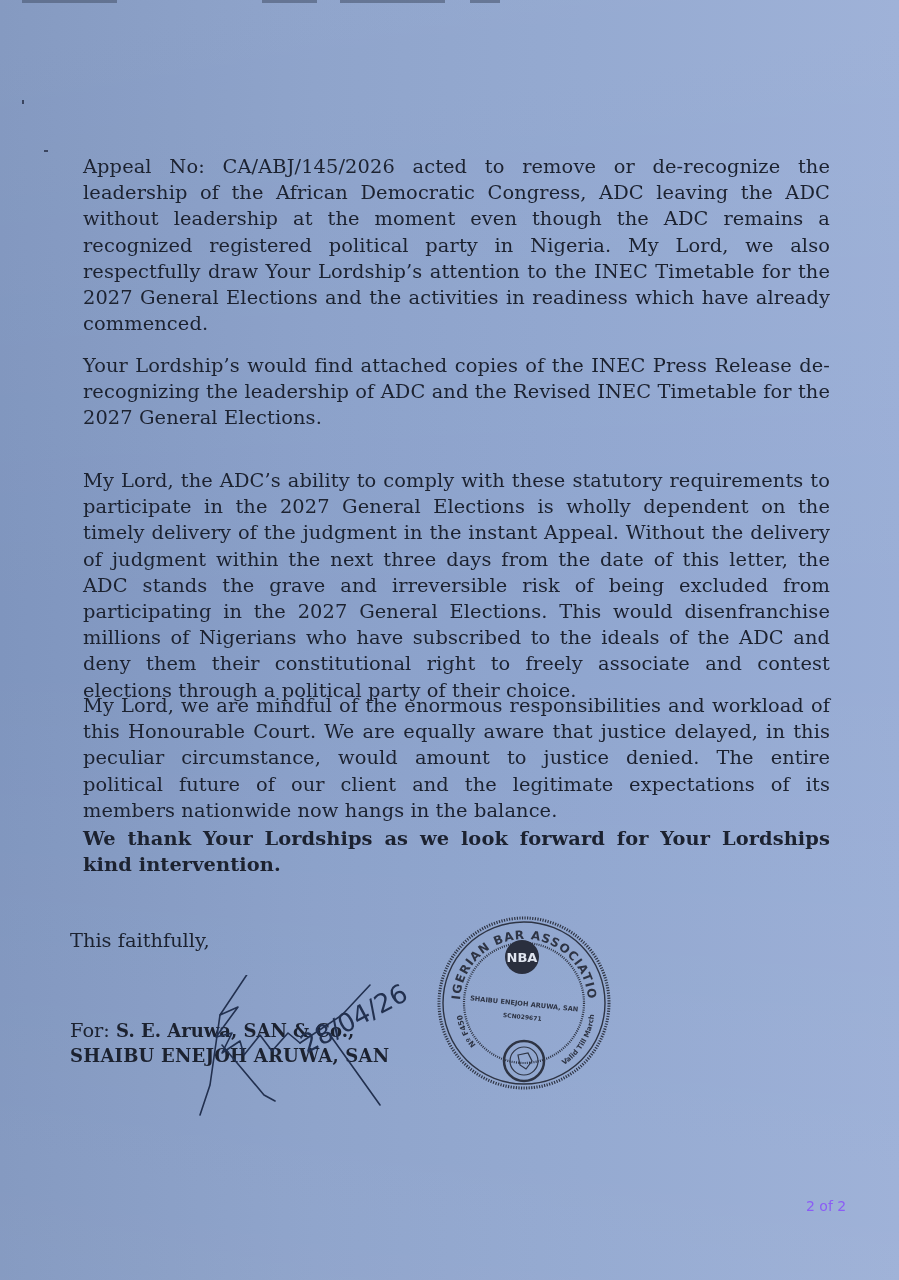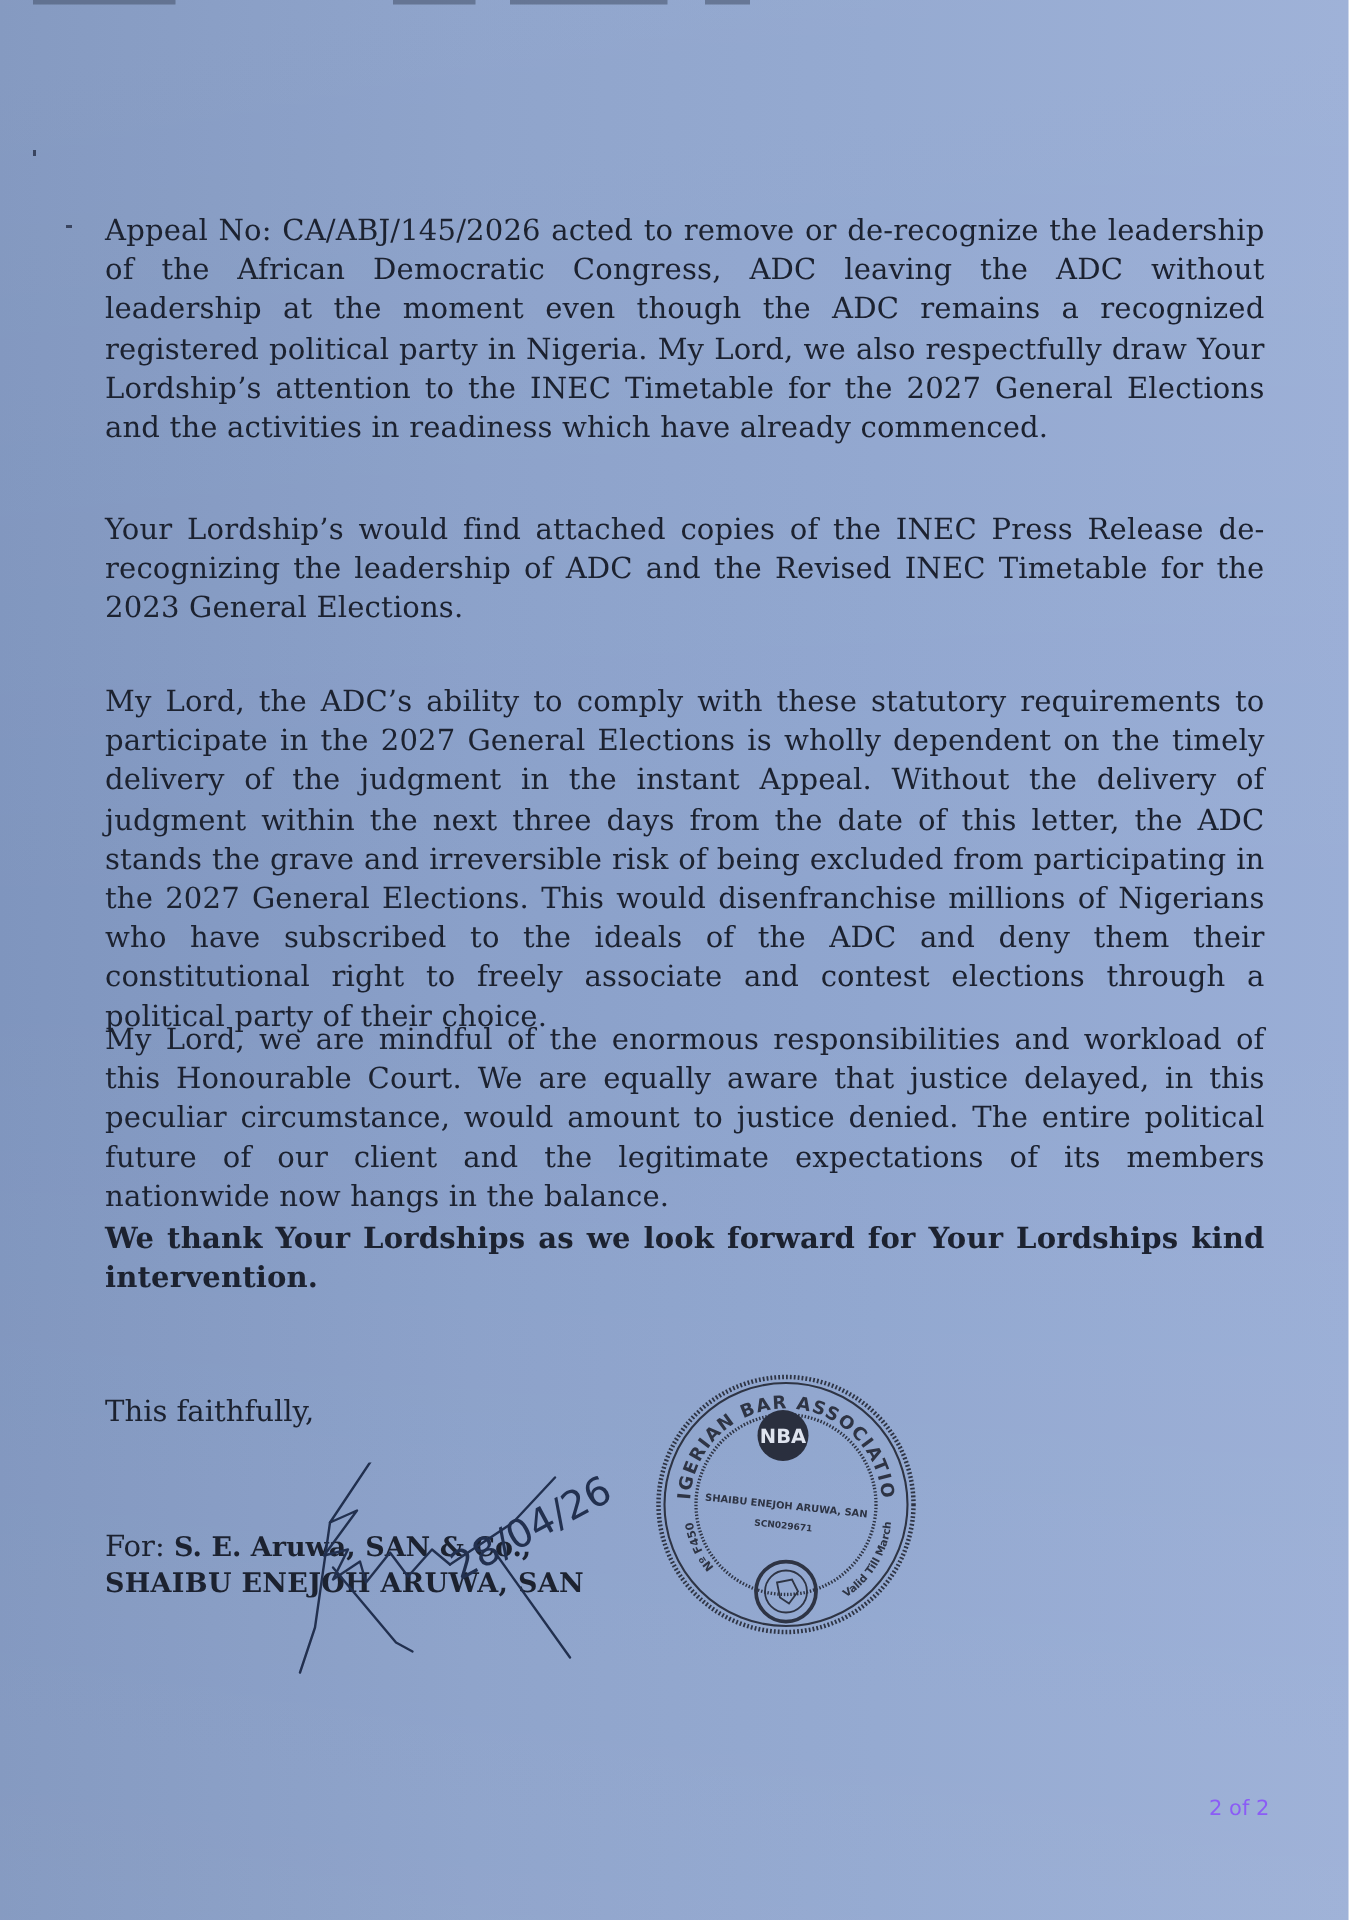--- a/index.html
+++ b/index.html
@@ -41,21 +41,21 @@
     .body-text {
       position: absolute;
       left: 70px;
       width: 773px;
       font-size: 19.4px;
       line-height: 26.2px;
       text-align: justify;
       letter-spacing: 0.1px;
     }
     .body-text p {
-      margin: 0;
+      margin: 13px;
     }
     #para1 { top: 141px; }
     #para2 { top: 340px; }
     #para3 { top: 455px; }
     #para4 { top: 680px; }
     #para5 { top: 813px; font-weight: bold; }
     .closing {
       position: absolute;
       left: 70px;
       font-size: 19.4px;
@@ -105,21 +105,21 @@
 <div class="show-through st2"></div>
 <div class="show-through st3"></div>
 <div class="show-through st4"></div>
 <div class="margin-mark" style="left:22px;top:100px;"></div>
 <div class="margin-mark" style="left:44px;top:150px;width:4px;height:2px;"></div>
 
 <div class="body-text" id="para1">
   <p>Appeal No: CA/ABJ/145/2026 acted to remove or de-recognize the leadership of  the African Democratic Congress, ADC leaving the ADC without leadership at the moment even though the ADC remains a recognized registered political party in Nigeria. My Lord, we also respectfully draw Your Lordship’s attention to the INEC Timetable for the 2027 General Elections and the activities in readiness which have already commenced.</p>
 </div>
 <div class="body-text" id="para2">
-  <p>Your Lordship’s would find attached copies of the INEC Press Release de-recognizing the leadership of ADC and the Revised INEC Timetable for the 2023 General Elections.</p>
+  <p>Your Lordship’s would find attached copies of the INEC Press Release de-recognizing the leadership of ADC and the Revised INEC Timetable for the 2027 General Elections.</p>
 </div>
 <div class="body-text" id="para3">
   <p>My Lord, the ADC’s ability to comply with these statutory requirements to participate in the 2027 General Elections is wholly dependent on the timely delivery of the judgment in the instant Appeal. Without the delivery of judgment within the next three days from the date of this letter, the ADC stands the grave and irreversible risk of being excluded from participating in the 2027 General Elections. This would disenfranchise millions of Nigerians who have subscribed to the ideals of the ADC and deny them their constitutional right to freely associate and contest elections through a political party of their choice.</p>
 </div>
 <div class="body-text" id="para4">
   <p>My Lord, we are mindful of the enormous responsibilities and workload of this Honourable Court. We are equally aware that justice delayed, in this peculiar circumstance, would amount to justice denied. The entire political future of our client and the legitimate expectations of its members nationwide now hangs in the balance.</p>
 </div>
 <div class="body-text" id="para5">
   <p>We thank Your Lordships as we look forward for Your Lordships kind intervention.</p>
 </div>

